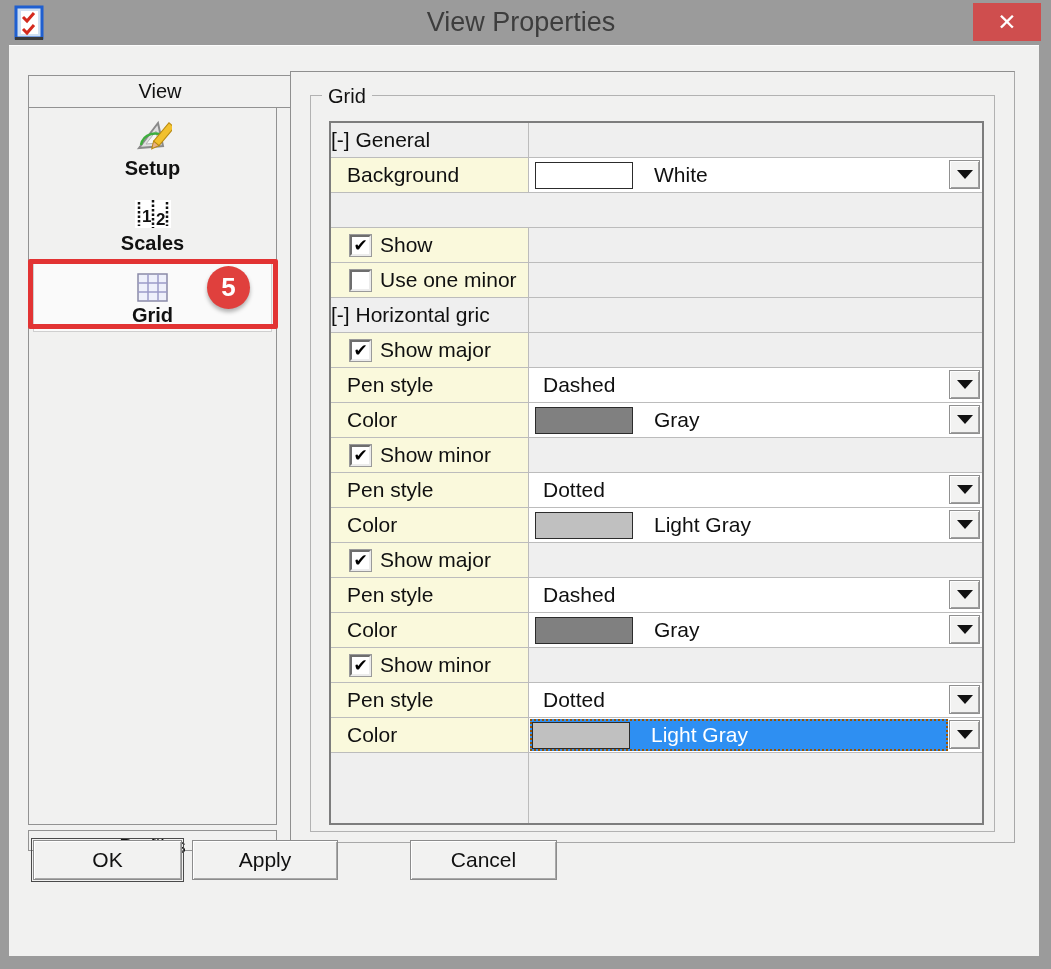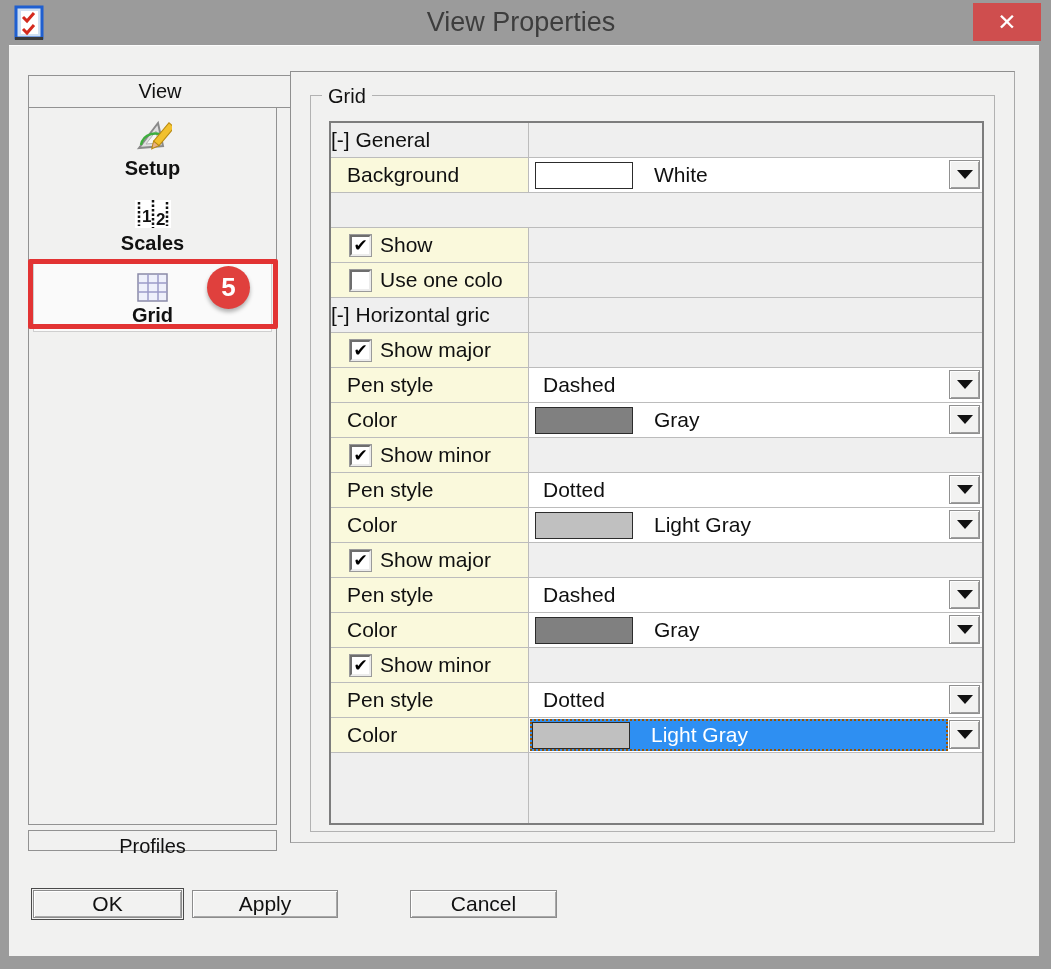--- a/index.html
+++ b/index.html
@@ -144,21 +144,21 @@
     display: flex; align-items: center; justify-content: center;
   }
   .tri {
     width: 0; height: 0;
     border-left: 8px solid transparent; border-right: 8px solid transparent;
     border-top: 9px solid #111;
   }
 
   
   .btn {
-    position: absolute; top: 890px; height: 28px;
+    position: absolute; top: 840px; height: 40px;
     background: #f2f2f1; border: 1px solid #8c8c8c;
     box-shadow: inset 1px 1px 0 #ffffff, inset -1px -1px 0 #a9a9a9;
     font-size: 21px; color: #111; font-family: inherit;
     display: flex; align-items: center; justify-content: center;
   }
   .btn-ok { left: 33px; width: 149px; outline: 1px solid #4a4a4a; outline-offset: 1px; }
   .btn-apply { left: 192px; width: 146px; }
   .btn-cancel { left: 410px; width: 147px; }
 </style>
 </head>
@@ -267,21 +267,21 @@
     <div class="row check">
       <div class="cell name">
         <span class="checkbox checked">✔</span>
         <span class="row-label">Show</span>
       </div>
       <div class="cell value"></div>
     </div>
     <div class="row check">
       <div class="cell name">
         <span class="checkbox"></span>
-        <span class="row-label">Use one colo</span>
+        <span class="row-label">Use one minor</span>
       </div>
       <div class="cell value"></div>
     </div>
     <div class="row category">
       <div class="cell name">
         <span class="row-label">[-] Horizontal gric</span>
       </div>
       <div class="cell value"></div>
     </div>
     <div class="row check">

